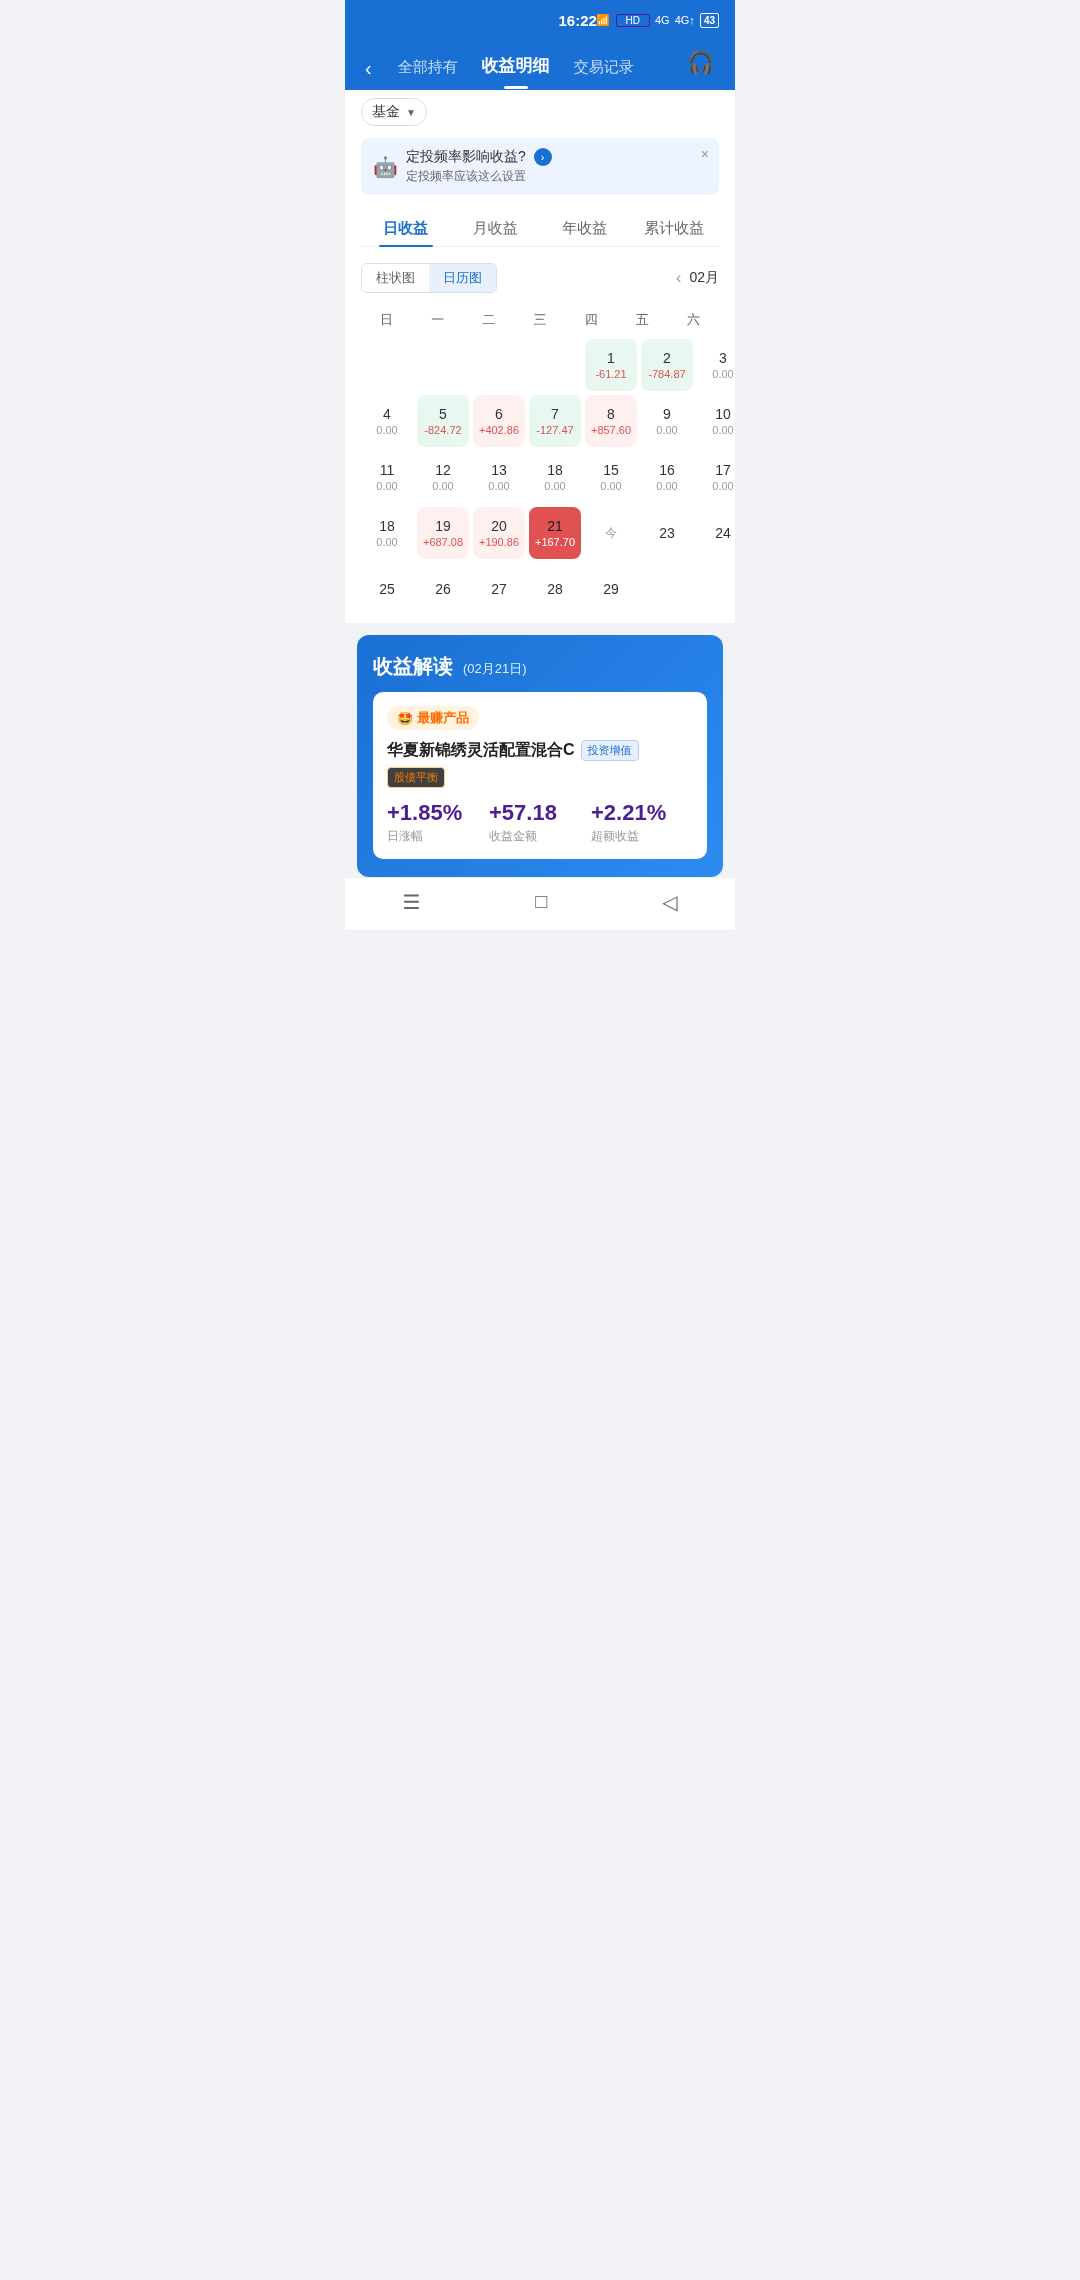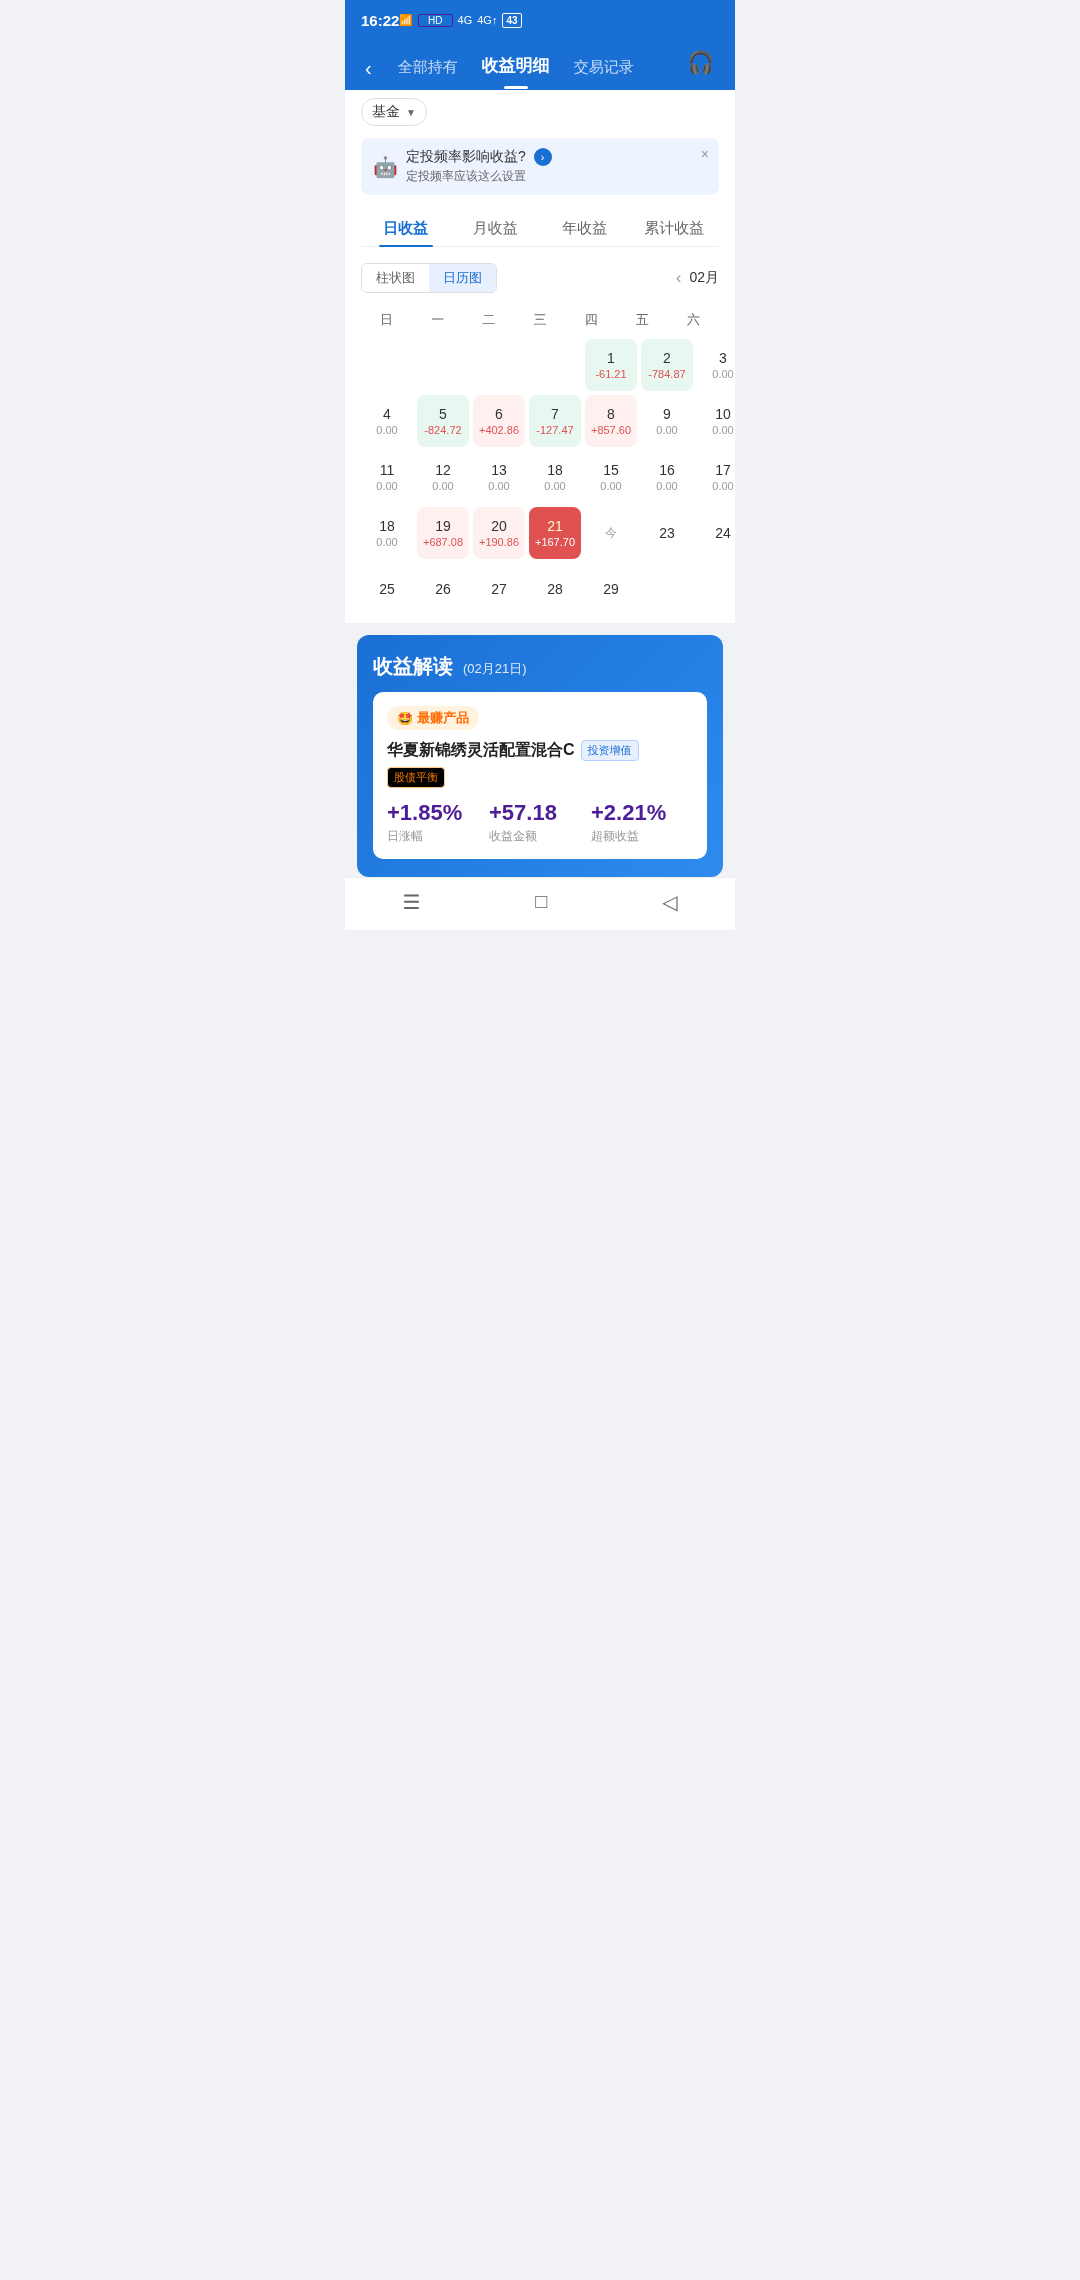--- a/index.html
+++ b/index.html
@@ -11,21 +11,21 @@
       margin: 0 auto;
       font-size: 14px;
       color: #333;
     }
 
     
     .status-bar {
       background: #1a6fd4;
       color: white;
       display: flex;
-      justify-content: flex-start;
+      justify-content: flex-end;
       align-items: center;
       padding: 8px 16px 4px;
       height: 36px;
     }
     .status-time { font-size: 15px; font-weight: 600; }
     .status-icons { display: flex; gap: 5px; align-items: center; font-size: 11px; }
     .battery-box {
       border: 1.5px solid white;
       border-radius: 2px;
       padding: 1px 3px;
@@ -248,21 +248,21 @@
       margin-top: 2px;
       color: #999;
     }
     .cal-cell.empty { background: none; cursor: default; }
     .cal-cell.green { background: #e8f7f0; }
     .cal-cell.green .day-num { color: #333; }
     .cal-cell.green .day-val { color: #e05252; }
     .cal-cell.red-light { background: #fff0f0; }
     .cal-cell.red-light .day-val { color: #e05252; }
     .cal-cell.red-selected { background: #e05252; }
-    .cal-cell.red-selected .day-num { color: #fef9c3; }
+    .cal-cell.red-selected .day-num { color: #0f172a; }
     .cal-cell.red-selected .day-val { color: white; }
     .cal-cell.today-label .day-num { color: #999; font-size: 12px; }
 
     
     .earnings-section {
       background: linear-gradient(135deg, #1a6fd4 0%, #2d8bef 100%);
       border-radius: 12px;
       padding: 18px 16px;
       margin: 12px 12px 0;
     }
@@ -305,21 +305,21 @@
       flex-wrap: wrap;
       margin-bottom: 12px;
     }
     .tag {
       font-size: 11px;
       padding: 2px 6px;
       border-radius: 4px;
       font-weight: normal;
     }
     .tag-blue { background: #e8f0fe; color: #1a6fd4; border: 1px solid #b3cfff; }
-    .tag-orange { background: #000000; color: #f57c00; border: 1px solid #ffcc80; }
+    .tag-orange { background: #404040; color: #f57c00; border: 1px solid #ffcc80; }
     .metrics-row {
       display: flex;
       gap: 0;
     }
     .metric {
       flex: 1;
       text-align: left;
     }
     .metric-val {
       font-size: 22px;

